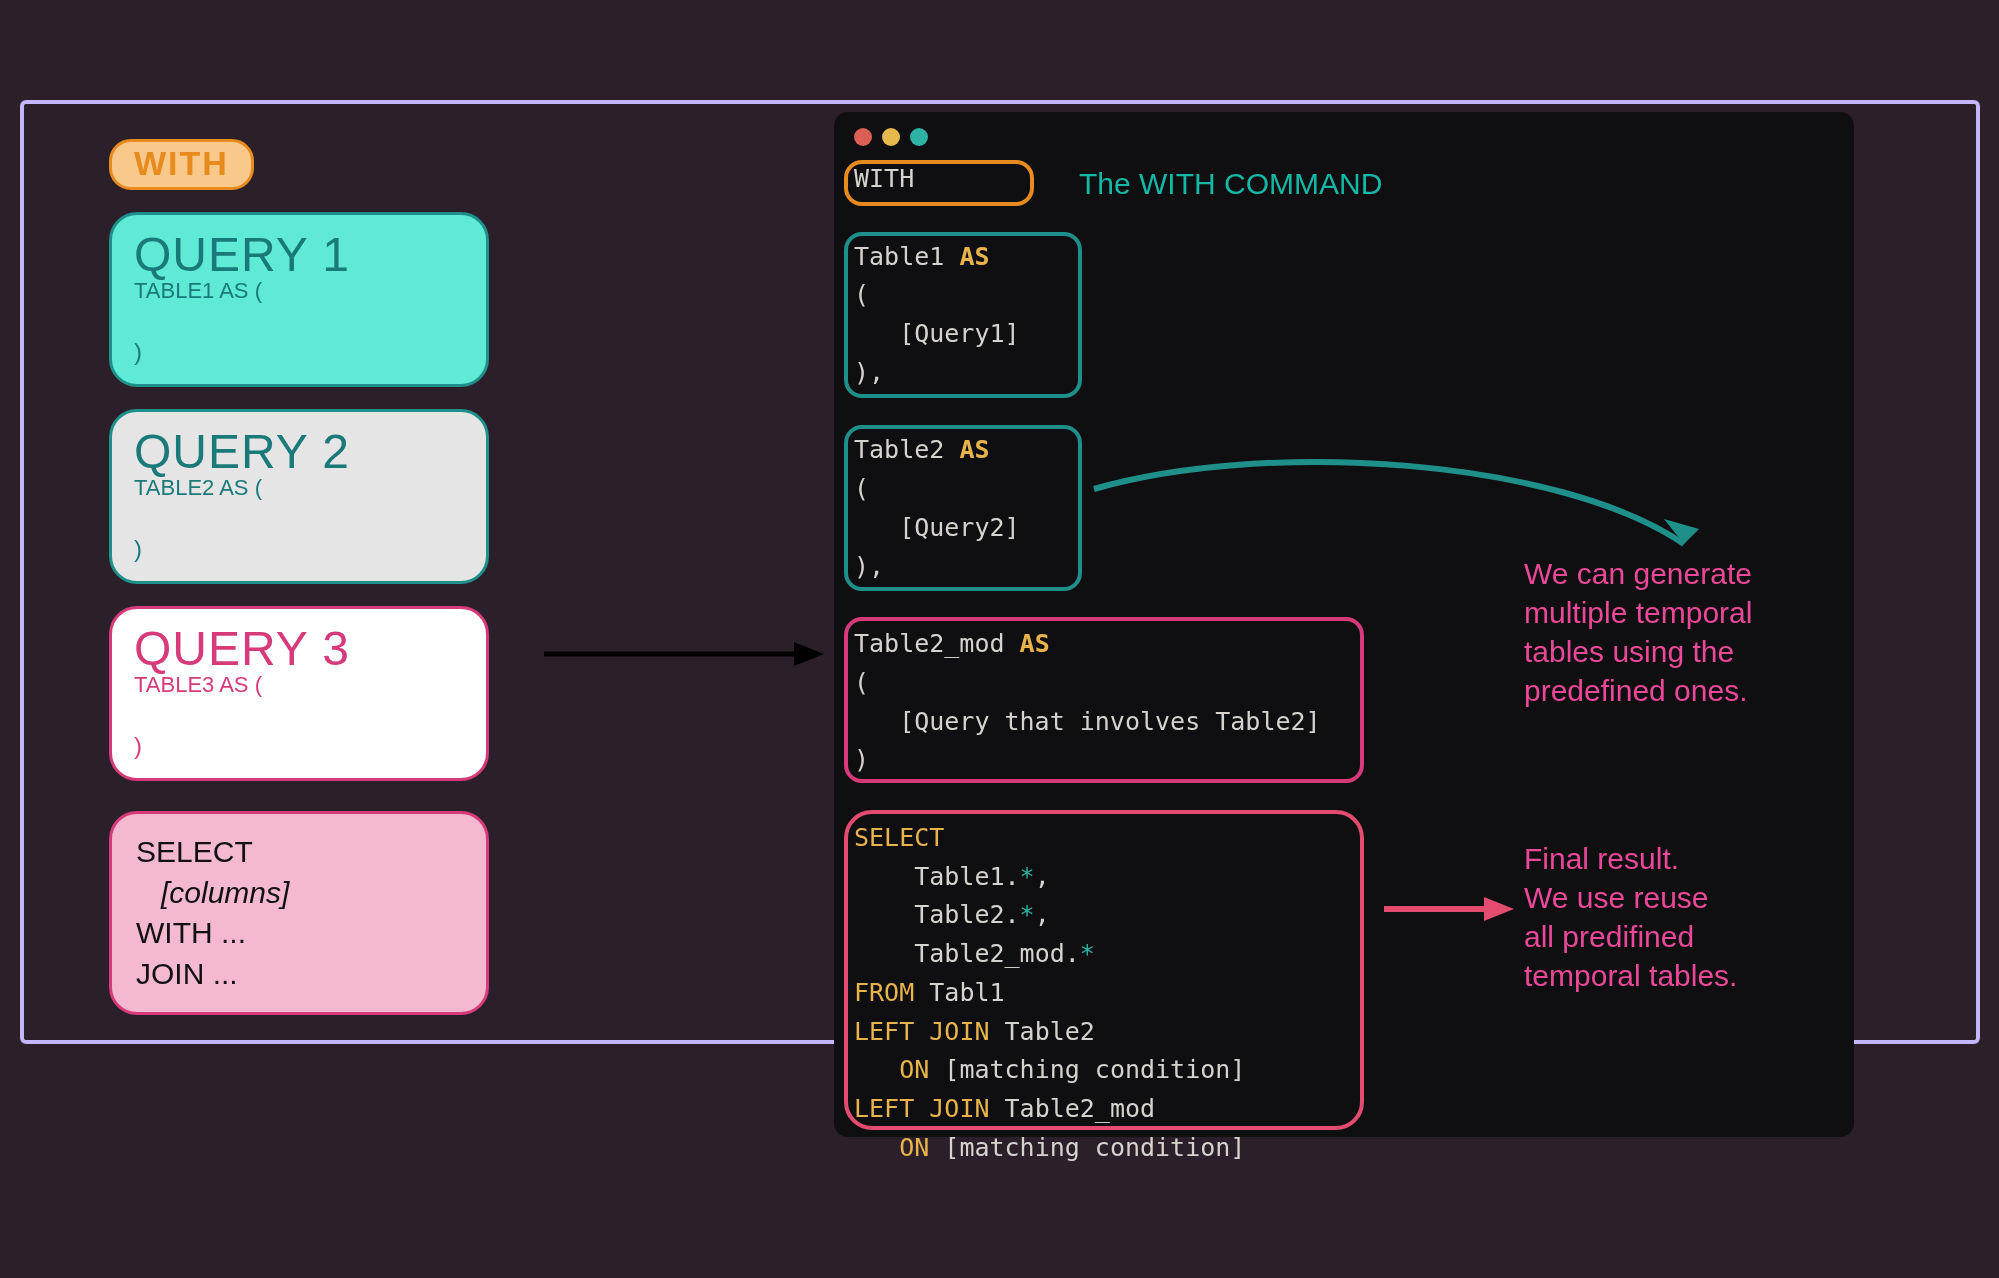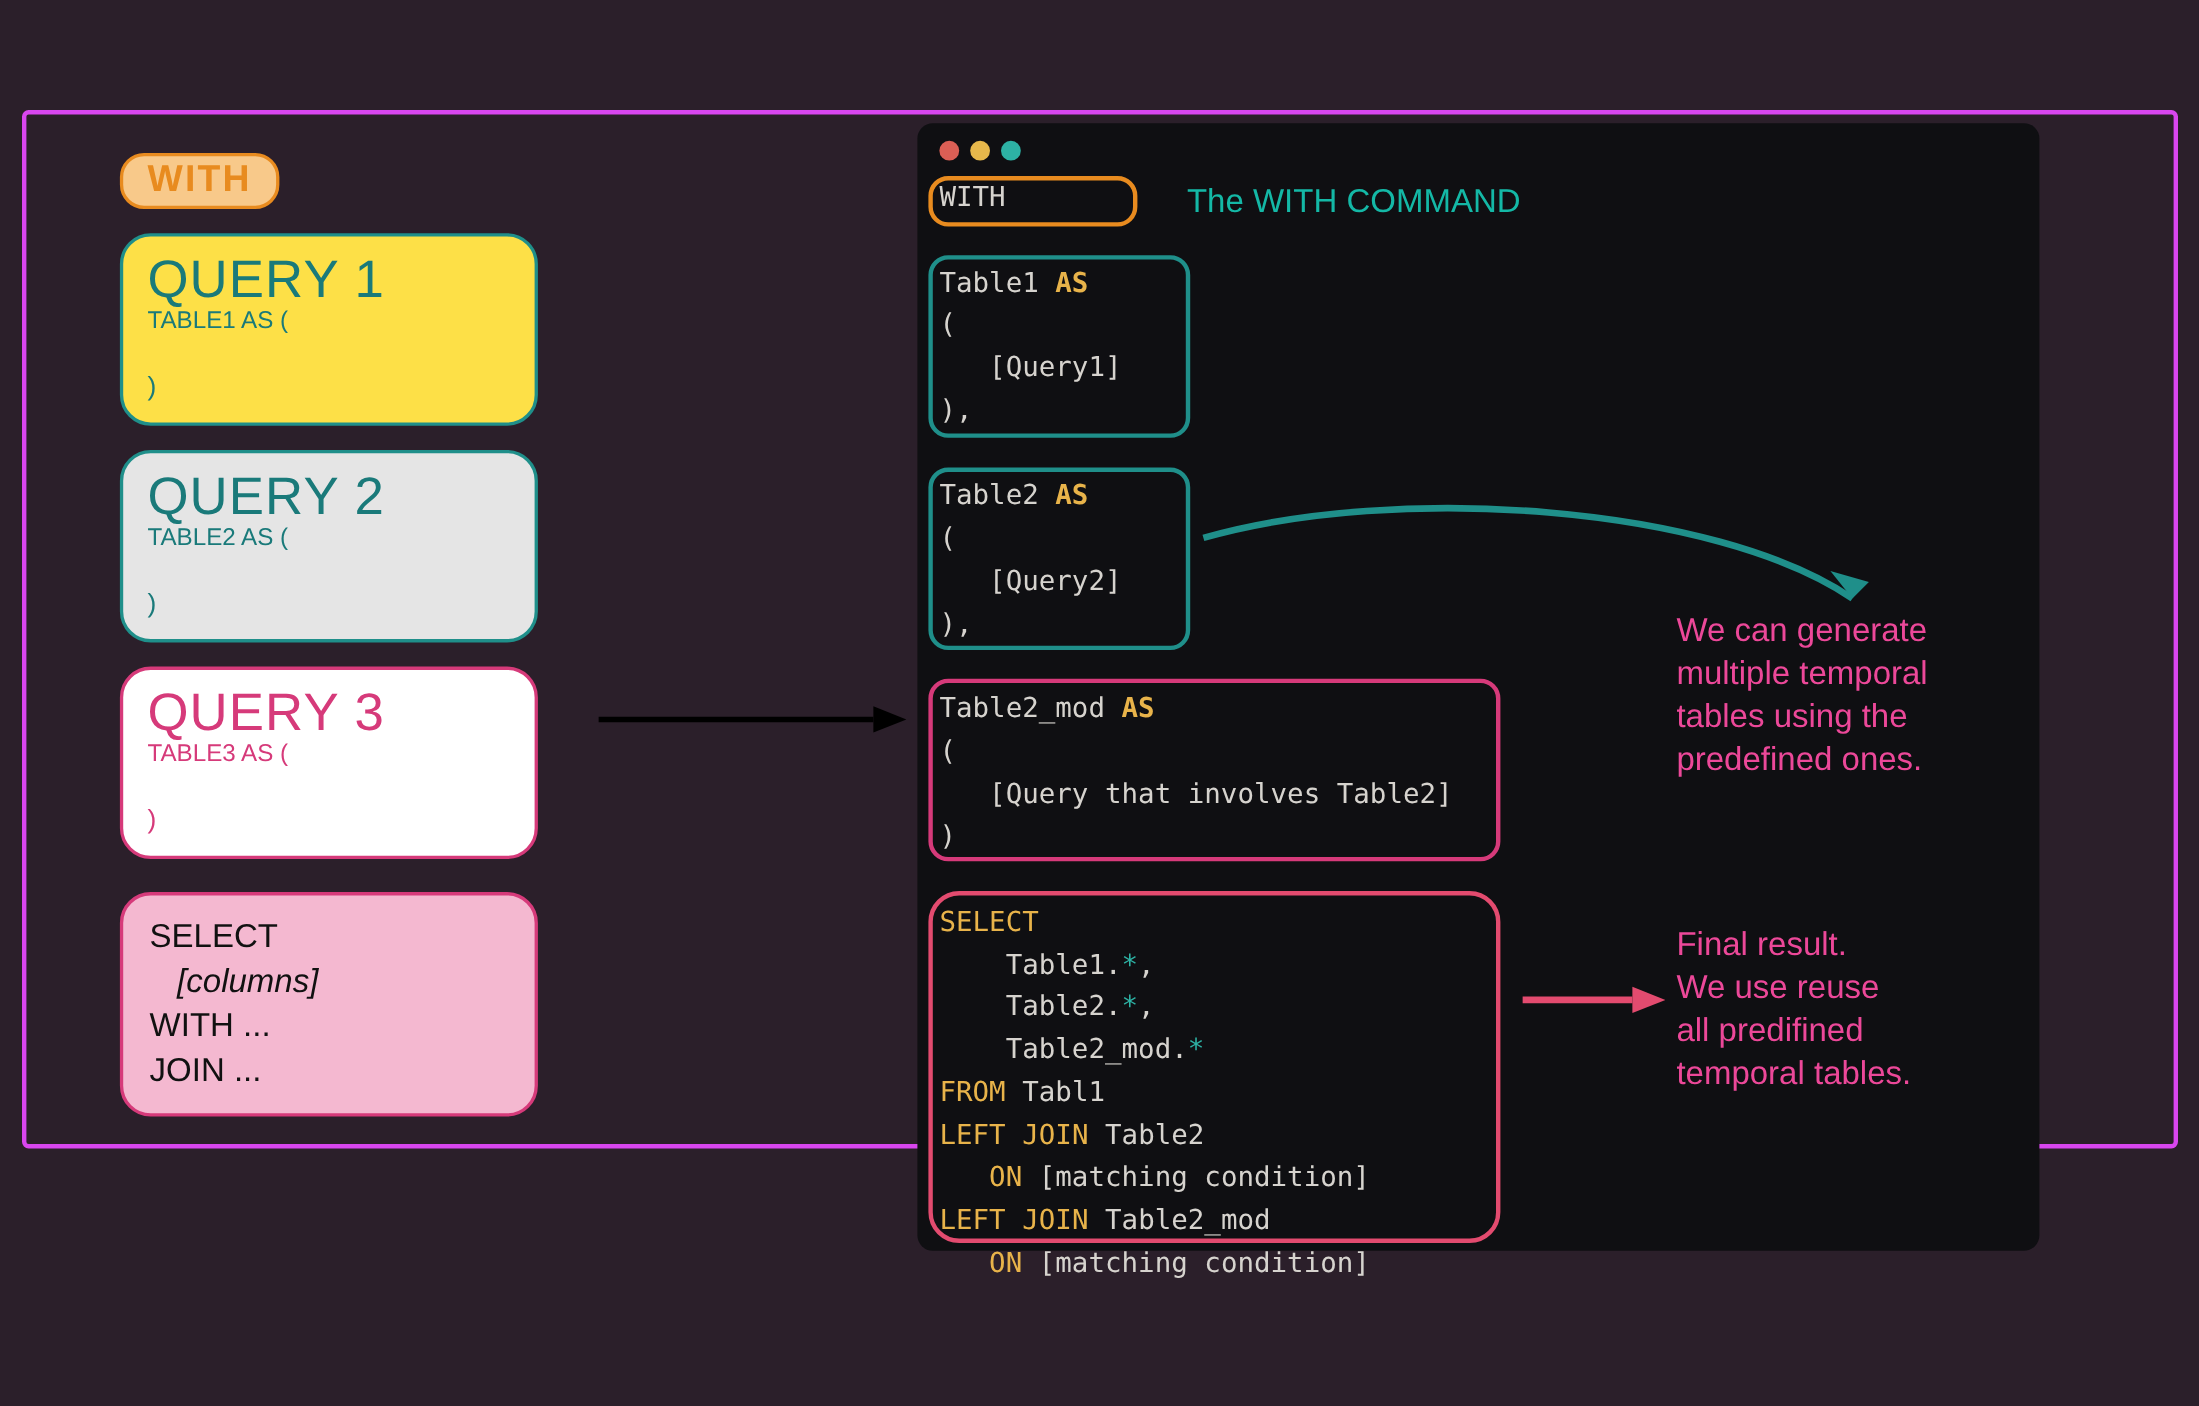--- a/index.html
+++ b/index.html
@@ -8,21 +8,21 @@
     width: 1999px;
     height: 1278px;
     font-family: -apple-system, Helvetica, Arial, sans-serif;
     position: relative;
     overflow: hidden;
   }
   .frame {
     position: absolute;
     left: 20px; top: 100px;
     width: 1960px; height: 944px;
-    border: 4px solid #d946ef;
+    border: 4px solid #c4b5fd;
     border-radius: 6px;
     background: #2b1f2a;
   }
   
   .left-col {
     position: absolute;
     left: 85px; top: 35px;
     width: 405px;
   }
   .chip {
@@ -53,21 +53,21 @@
   }
   .qbox .qsub {
     font-size: 22px;
     font-weight: 500;
     margin-top: -4px;
   }
   .qbox .qclose {
     font-size: 24px;
     margin-top: 34px;
   }
-  .q1 { background:#fde047; border:3px solid #1f8f8a; }
+  .q1 { background:#5eead4; border:3px solid #1f8f8a; }
   .q1 .qtitle,.q1 .qsub,.q1 .qclose{ color:#1a7a7a; }
   .q2 { background:#e5e5e5; border:3px solid #1f8f8a; }
   .q2 .qtitle,.q2 .qsub,.q2 .qclose{ color:#1a7a7a; }
   .q3 { background:#ffffff; border:3px solid #d63a7a; }
   .q3 .qtitle,.q3 .qsub,.q3 .qclose{ color:#d63a7a; }
   .selbox {
     width: 380px;
     border-radius: 28px;
     margin-top: 30px;
     padding: 18px 24px;

